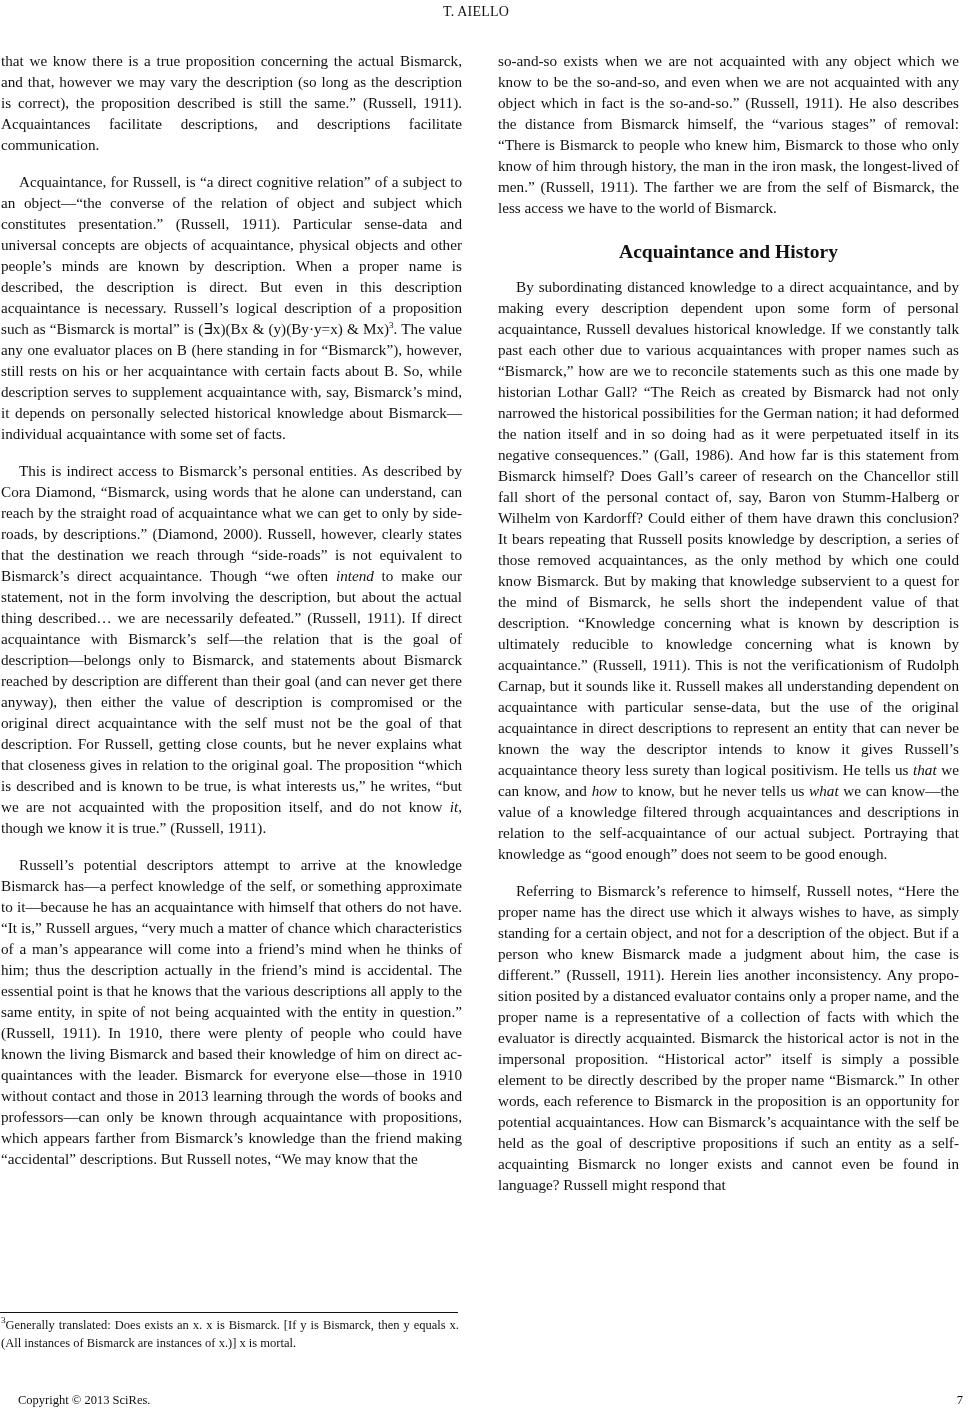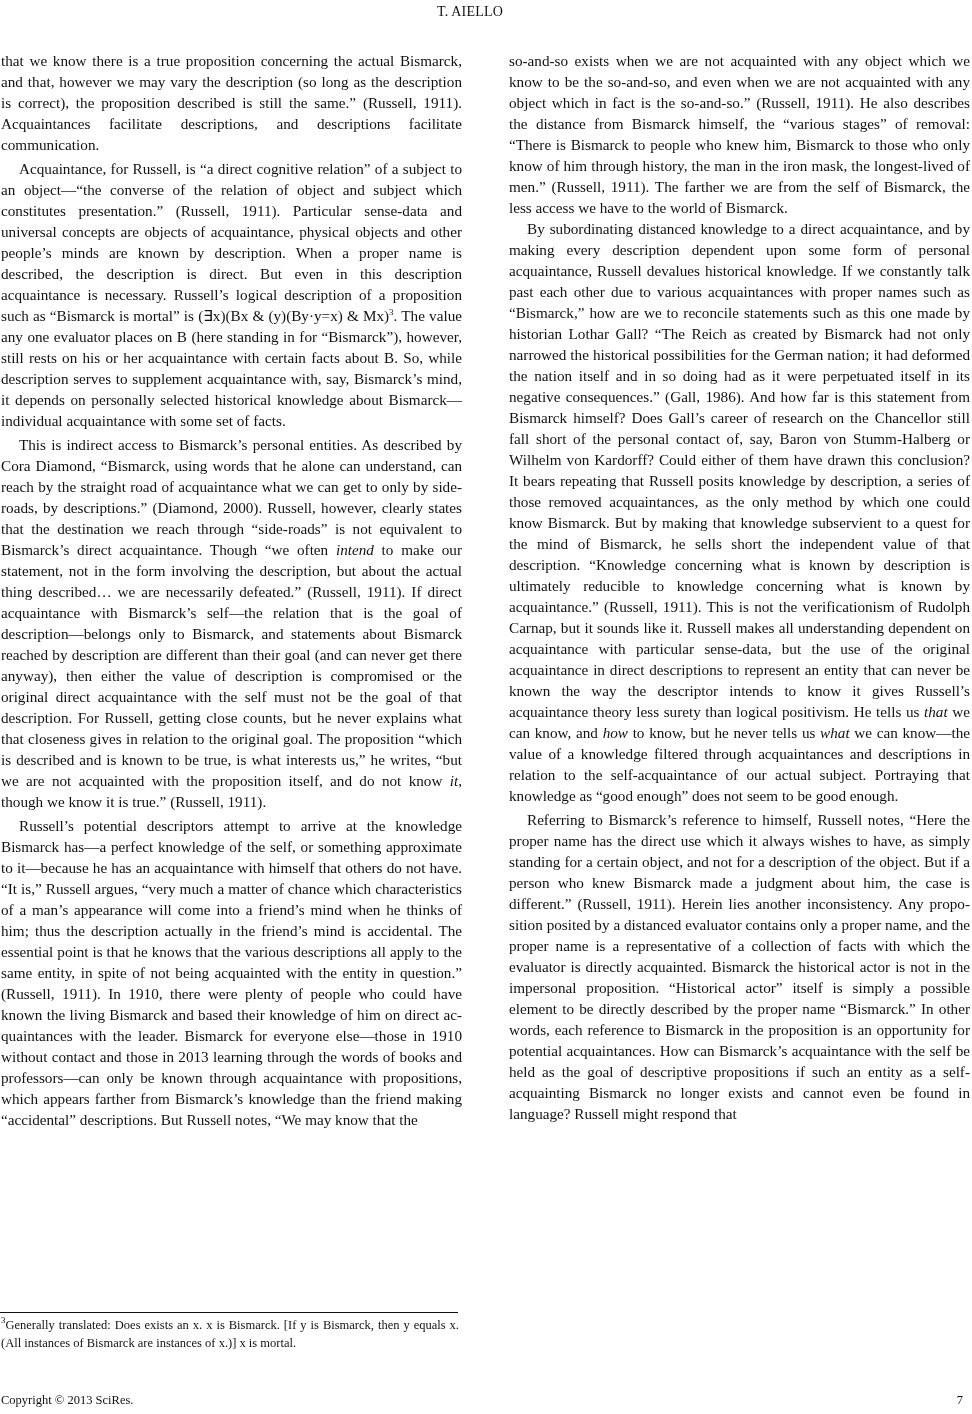--- a/index.html
+++ b/index.html
@@ -2,67 +2,68 @@
 <html><head>
 <meta charset="utf-8">
 <style>
   html, body { margin: 0; padding: 0; background: #ffffff; }
   body {
     width: 972px; height: 1414px; position: relative; overflow: hidden;
     font-family: "Liberation Serif", "DejaVu Serif", serif;
     color: #111111;
   }
   .running-head {
-    position: absolute; top: 4px; left: 10px; width: 920px; text-align: center;
+    position: absolute; top: 4px; left: 16px; width: 920px; text-align: center;
     font-size: 14px; letter-spacing: 0.2px;
   }
   .col {
     position: absolute; top: 50px;
     font-size: 15.2px; line-height: 21px;
     text-align: justify; hyphens: manual;
   }
   .col-left { left: 1px; width: 461px; }
-  .col-right { left: 509px; width: 461px; }
+  .col-right { left: 498px; width: 461px; }
   .col p { margin: 0; font-family: Liberation Serif, serif; }
   .col p.indent { text-indent: 18px; }
-  .col p.gap { margin-top: 3px; }
+  .col p.gap { margin-top: 16px; }
   .section-heading {
     font-weight: bold; font-size: 19.5px; text-align: center;
     margin: 22px 0 12px 0; line-height: 24px;
   }
   sup { font-size: 9px; line-height: 0; vertical-align: 6px; }
   .footnote-rule {
     position: absolute; left: 0; top: 1312px; width: 458px; height: 0;
     border-top: 1px solid #111111;
   }
   .footnote {
     position: absolute; left: 1px; top: 1317px; width: 458px;
     font-size: 12.5px; line-height: 17.5px; text-align: justify;
   }
   .footer-copyright {
-    position: absolute; left: 1px; top: 1393px; font-size: 12.5px;
+    position: absolute; left: 18px; top: 1393px; font-size: 12.5px;
   }
   .footer-page {
     position: absolute; right: 9px; top: 1393px; font-size: 12.5px;
   }
 </style>
 </head>
 <body>
 
 <div class="running-head">T. AIELLO</div>
 
 <div class="col col-left">
   <p>that we know there is a true proposition concerning the actual Bismarck, and that, however we may vary the description (so long as the description is correct), the proposition described is still the same.” (Russell, 1911). Acquaintances facilitate de­scriptions, and descriptions facilitate communication.</p>
   <p class="indent gap"><span>Acquaintance, for Russell, is “a direct cognitive relation” of a subject to an object—“the converse of the relation of object and subject which constitutes presentation.” (Russell, 1911). Particular sense-data and universal concepts are objects of ac­quaintance, physical objects and other people’s minds are known by description. When a proper name is described, the description is direct. But even in this description acquaintance is necessary. Russell’s logical description of a proposition such as “Bismarck is mortal” is (∃x)(Bx &amp; (y)(By·y=x) &amp; Mx)</span><sup>3</sup><span>. The value any one evaluator places on B (here standing in for “Bis­marck”), however, still rests on his or her acquaintance with certain facts about B. So, while description serves to supple­ment acquaintance with, say, Bismarck’s mind, it depends on personally selected historical knowledge about Bismarck—individual acquaintance with some set of facts.</span></p>
   <p class="indent gap"><span>This is indirect access to Bismarck’s personal entities. As described by Cora Diamond, “Bismarck, using words that he alone can understand, can reach by the straight road of ac­quaintance what we can get to only by side-roads, by descrip­tions.” (Diamond, 2000). Russell, however, clearly states that the destination we reach through “side-roads” is not equivalent to Bismarck’s direct acquaintance. Though “we often </span><em>intend</em><span> to make our statement, not in the form involving the description, but about the actual thing described… we are necessarily de­feated.” (Russell, 1911). If direct acquaintance with Bismarck’s self—the relation that is the goal of description—belongs only to Bismarck, and statements about Bismarck reached by de­scription are different than their goal (and can never get there anyway), then either the value of description is compromised or the original direct acquaintance with the self must not be the goal of that description. For Russell, getting close counts, but he never explains what that closeness gives in relation to the original goal. The proposition “which is described and is known to be true, is what interests us,” he writes, “but we are not acquainted with the proposition itself, and do not know </span><em>it</em><span>, though we know it is true.” (Russell, 1911).</span></p>
   <p class="indent gap">Russell’s potential descriptors attempt to arrive at the knowl­edge Bismarck has—a perfect knowledge of the self, or some­thing approximate to it—because he has an acquaintance with himself that others do not have. “It is,” Russell argues, “very much a matter of chance which characteristics of a man’s ap­pearance will come into a friend’s mind when he thinks of him; thus the description actually in the friend’s mind is accidental. The essential point is that he knows that the various descrip­tions all apply to the same entity, in spite of not being ac­quainted with the entity in question.” (Russell, 1911). In 1910, there were plenty of people who could have known the living Bismarck and based their knowledge of him on direct ac­quaintances with the leader. Bismarck for everyone else—those in 1910 without contact and those in 2013 learning through the words of books and professors—can only be known through acquaintance with propositions, which appears farther from Bismarck’s knowledge than the friend making “accidental” descriptions. But Russell notes, “We may know that the</p>
 </div>
 
 <div class="col col-right">
   <p>so-and-so exists when we are not acquainted with any object which we know to be the so-and-so, and even when we are not acquainted with any object which in fact is the so-and-so.” (Russell, 1911). He also describes the distance from Bismarck himself, the “various stages” of removal: “There is Bismarck to people who knew him, Bismarck to those who only know of him through history, the man in the iron mask, the longest-lived of men.” (Russell, 1911). The farther we are from the self of Bismarck, the less access we have to the world of Bismarck.</p>
+  <div class="section-heading">Acquaintance and History</div>
   <p class="indent"><span>By subordinating distanced knowledge to a direct acquaint­ance, and by making every description dependent upon some form of personal acquaintance, Russell devalues historical knowledge. If we constantly talk past each other due to various acquaintances with proper names such as “Bismarck,” how are we to reconcile statements such as this one made by historian Lothar Gall? “The Reich as created by Bismarck had not only narrowed the historical possibilities for the German nation; it had deformed the nation itself and in so doing had as it were perpetuated itself in its negative consequences.” (Gall, 1986). And how far is this statement from Bismarck himself? Does Gall’s career of research on the Chancellor still fall short of the personal contact of, say, Baron von Stumm-Halberg or Wilhelm von Kardorff? Could either of them have drawn this conclusion? It bears repeating that Russell posits knowledge by description, a series of those removed acquaintances, as the only method by which one could know Bismarck. But by making that knowl­edge subservient to a quest for the mind of Bismarck, he sells short the independent value of that description. “Knowledge concerning what is known by description is ultimately reducible to knowledge concerning what is known by acquaintance.” (Russell, 1911). This is not the verificationism of Rudolph Car­nap, but it sounds like it. Russell makes all understanding de­pendent on acquaintance with particular sense-data, but the use of the original acquaintance in direct descriptions to represent an entity that can never be known the way the descriptor in­tends to know it gives Russell’s acquaintance theory less surety than logical positivism. He tells us </span><em>that</em><span> we can know, and </span><em>how</em><span> to know, but he never tells us </span><em>what</em><span> we can know—the value of a knowledge filtered through acquaintances and descriptions in relation to the self-acquaintance of our actual subject. Portray­ing that knowledge as “good enough” does not seem to be good enough.</span></p>
   <p class="indent gap">Referring to Bismarck’s reference to himself, Russell notes, “Here the proper name has the direct use which it always wishes to have, as simply standing for a certain object, and not for a description of the object. But if a person who knew Bis­marck made a judgment about him, the case is different.” (Russell, 1911). Herein lies another inconsistency. Any propo­sition posited by a distanced evaluator contains only a proper name, and the proper name is a representative of a collection of facts with which the evaluator is directly acquainted. Bismarck the historical actor is not in the impersonal proposition. “His­torical actor” itself is simply a possible element to be directly described by the proper name “Bismarck.” In other words, each reference to Bismarck in the proposition is an opportunity for potential acquaintances. How can Bismarck’s acquaintance with the self be held as the goal of descriptive propositions if such an entity as a self-acquainting Bismarck no longer exists and can­not even be found in language? Russell might respond that</p>
 </div>
 
 <div class="footnote-rule"></div>
 <div class="footnote"><sup>3</sup><span>Generally translated: Does exists an x. x is Bismarck. [If y is Bismarck, then y equals x. (All instances of Bismarck are instances of x.)] x is mortal.</span></div>
 
 <div class="footer-copyright">Copyright © 2013 SciRes.</div>
 <div class="footer-page">7</div>
 

